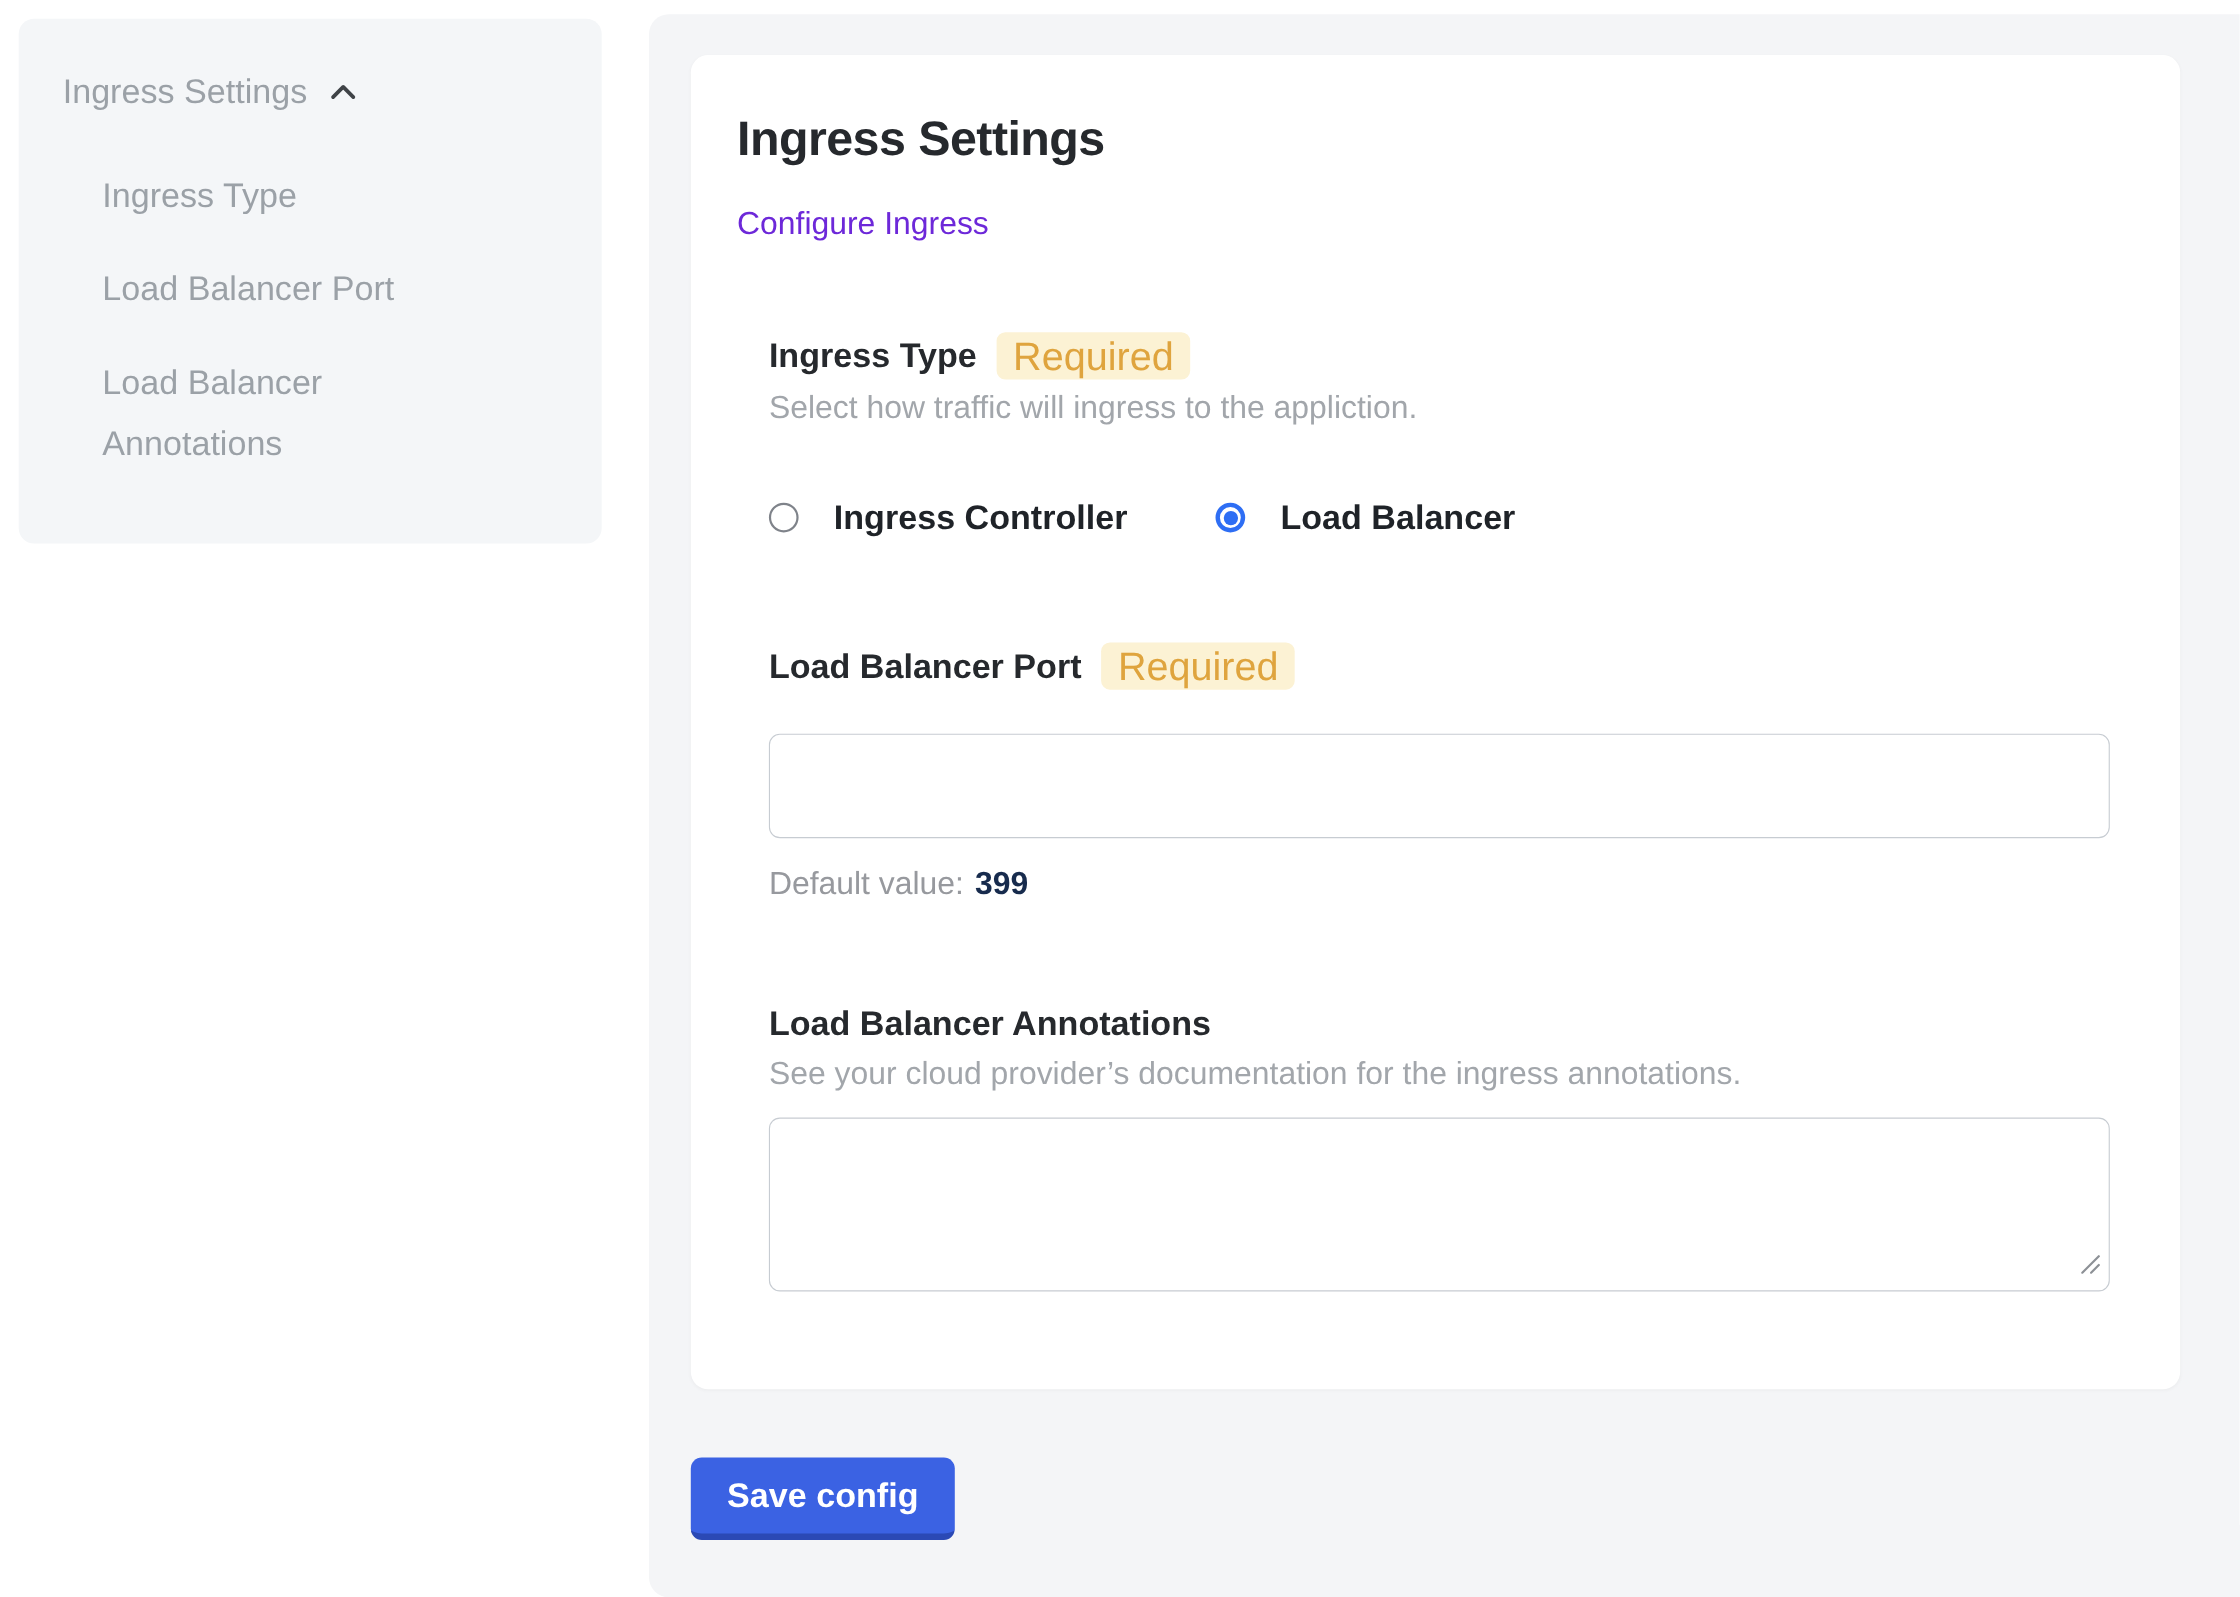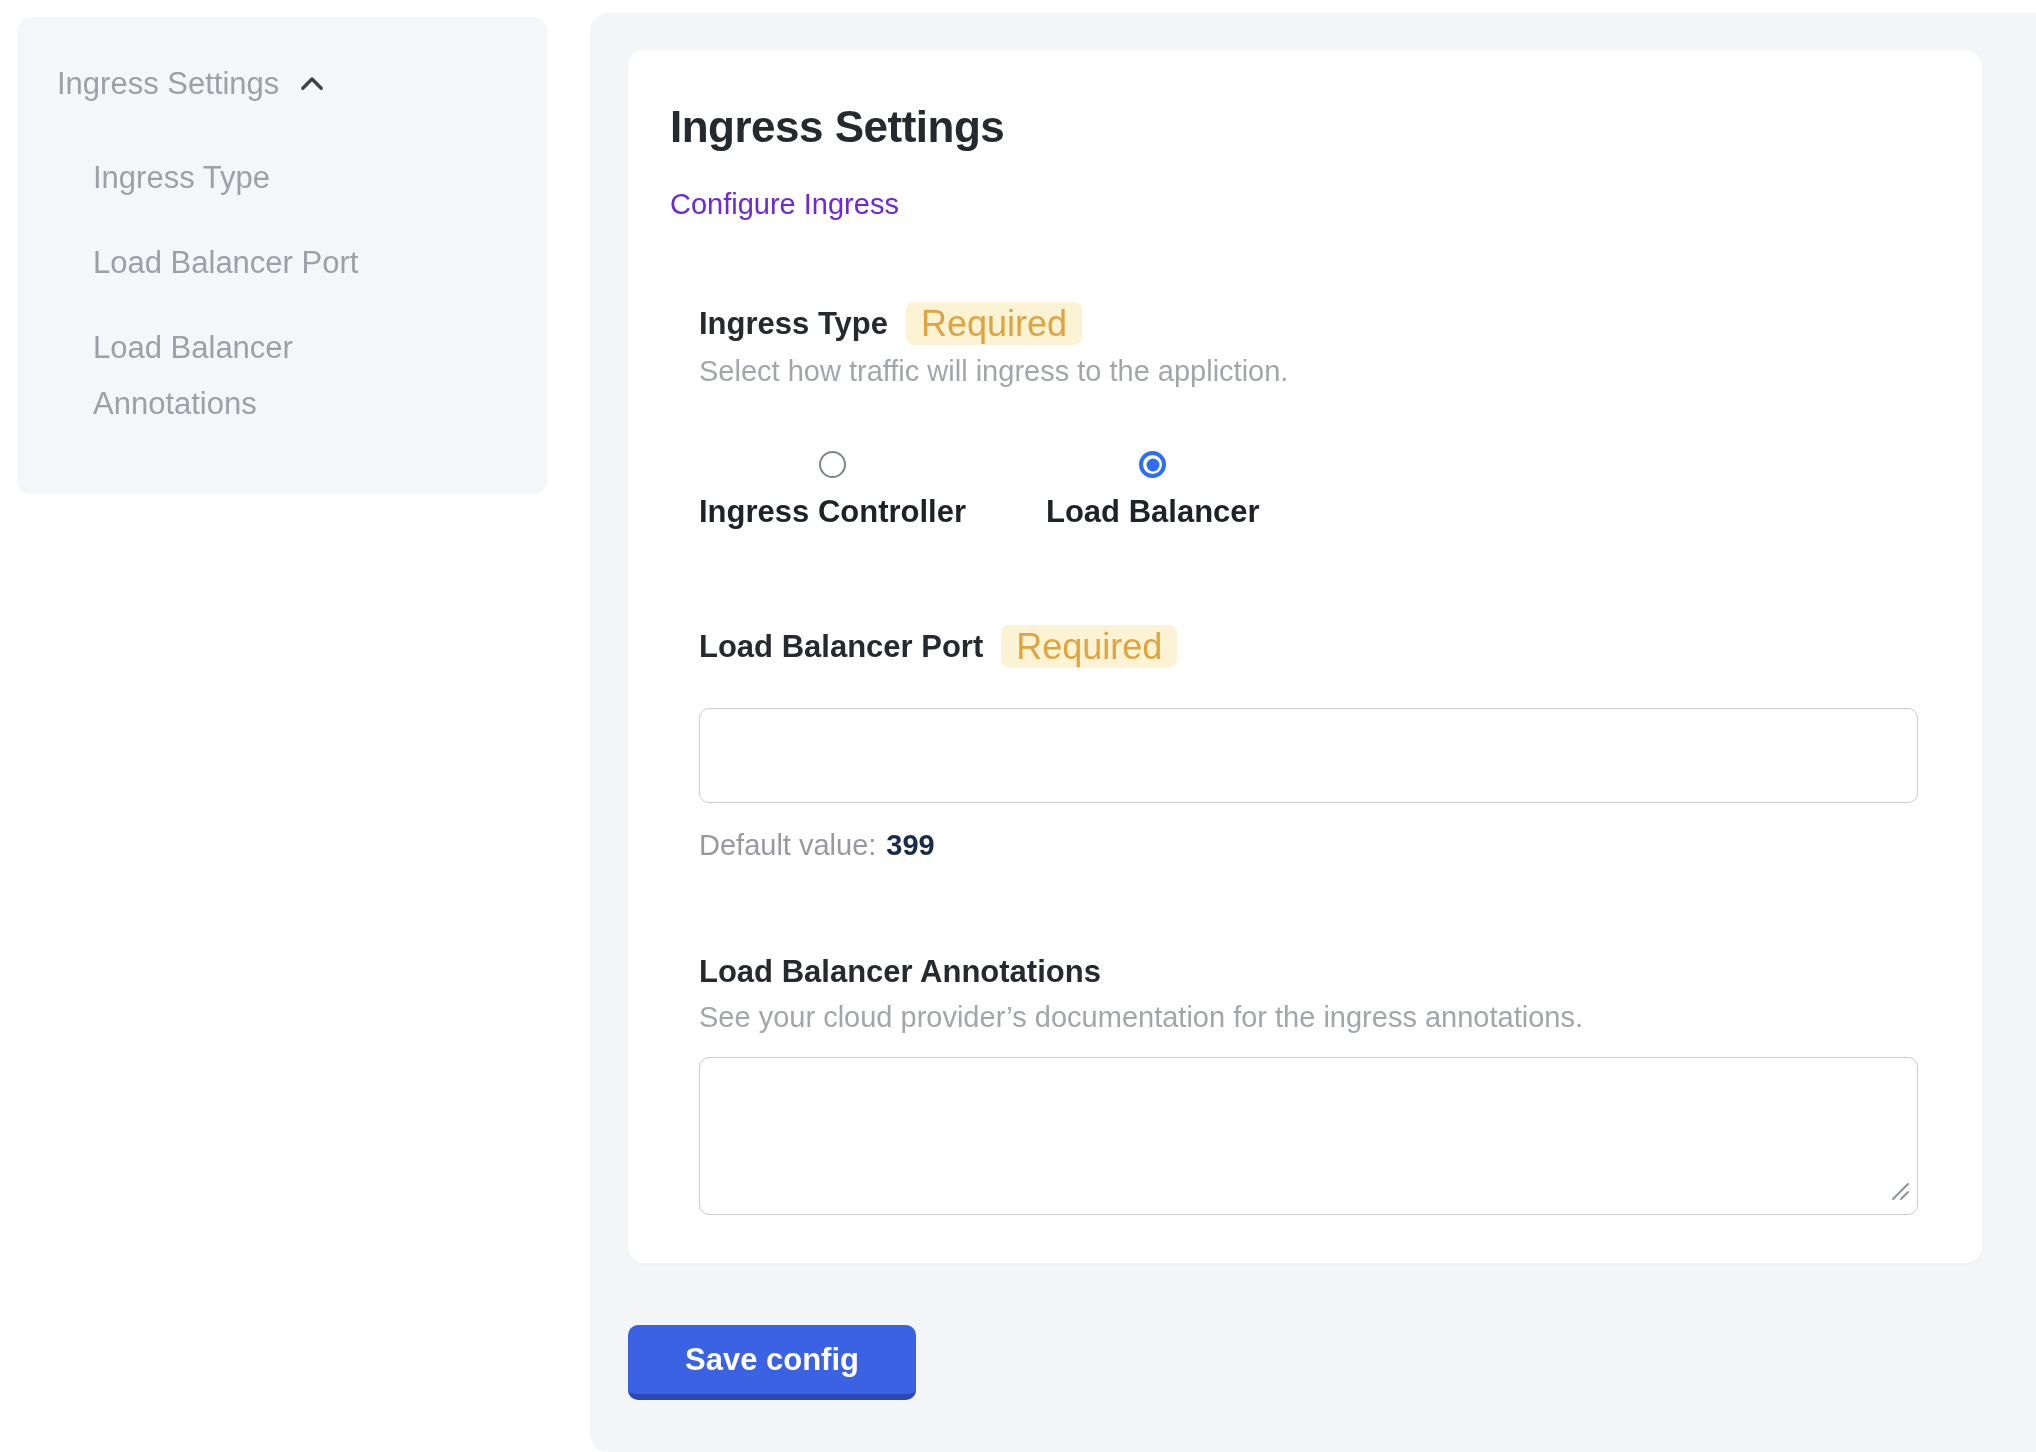--- a/index.html
+++ b/index.html
@@ -108,23 +108,22 @@
 
   .radio-row {
     margin-top: 62px;
     display: flex;
     align-items: center;
     gap: 80px;
   }
   .radio-option {
     display: flex;
     align-items: center;
-    gap: 14px;
-    cursor: pointer;
-    flex-direction: column;
+    gap: 32px;
+    cursor: pointer;
   }
   .radio-circle {
     width: 27px; height: 27px;
     border-radius: 50%;
     border: 2.5px solid #7f838a;
     background: #ffffff;
     flex: 0 0 auto;
     position: relative;
   }
   .radio-option.selected .radio-circle {
@@ -192,21 +191,21 @@
   }
   .resize-handle {
     position: absolute;
     right: 7px; bottom: 9px;
     cursor: nwse-resize;
   }
 
   .save-button {
     position: absolute;
     left: 38px; top: 1312px;
-    width: 288px; height: 75px;
+    width: 240px; height: 75px;
     background: #3b62e3;
     border: none;
     border-bottom: 6px solid #2b49b5;
     border-radius: 10px;
     color: #ffffff;
     font-family: "Liberation Sans", sans-serif;
     font-size: 31px;
     font-weight: 700;
     cursor: pointer;
   }

